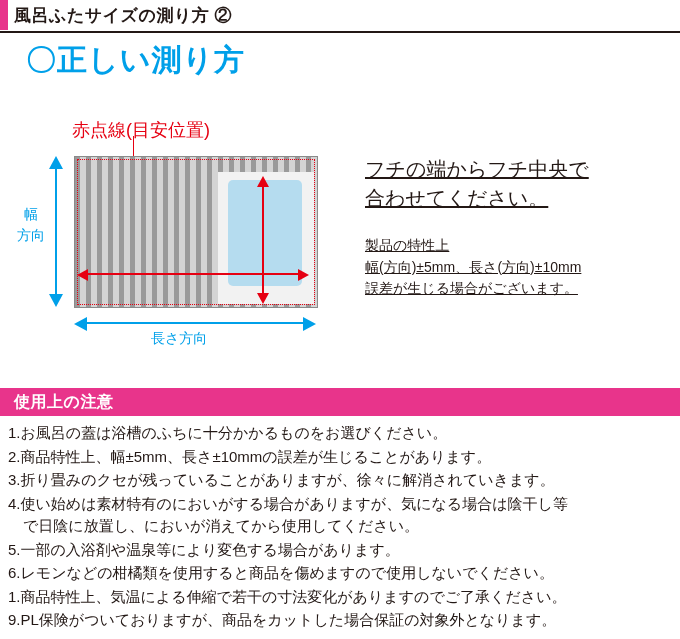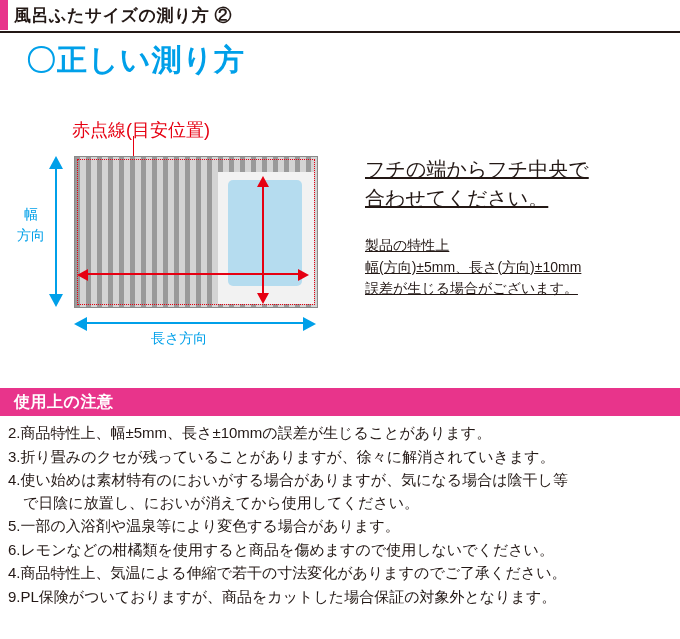--- a/index.html
+++ b/index.html
@@ -277,21 +277,22 @@
 合わせてください。</div>
   <div class="right-note" style="white-space:pre-line;">製品の特性上
 幅(方向)±5mm、長さ(方向)±10mm
 誤差が生じる場合がございます。</div>
 </div>
 
 <div class="notice-bar">
   <div class="notice-bar-title">使用上の注意</div>
 </div>
 <div class="notice-list">
+  <div class="notice-item">1.お風呂の蓋は浴槽のふちに十分かかるものをお選びください。</div>
   <div class="notice-item">2.商品特性上、幅±5mm、長さ±10mmの誤差が生じることがあります。</div>
   <div class="notice-item">3.折り畳みのクセが残っていることがありますが、徐々に解消されていきます。</div>
   <div class="notice-item">4.使い始めは素材特有のにおいがする場合がありますが、気になる場合は陰干し等
 　で日陰に放置し、においが消えてから使用してください。</div>
   <div class="notice-item">5.一部の入浴剤や温泉等により変色する場合があります。</div>
   <div class="notice-item">6.レモンなどの柑橘類を使用すると商品を傷めますので使用しないでください。</div>
-  <div class="notice-item">4.商品特性上、気温による伸縮で若干の寸法変化がありますのでご了承ください。</div>
+  <div class="notice-item">1.商品特性上、気温による伸縮で若干の寸法変化がありますのでご了承ください。</div>
   <div class="notice-item">9.PL保険がついておりますが、商品をカットした場合保証の対象外となります。</div>
 </div>
 
 </body></html>

